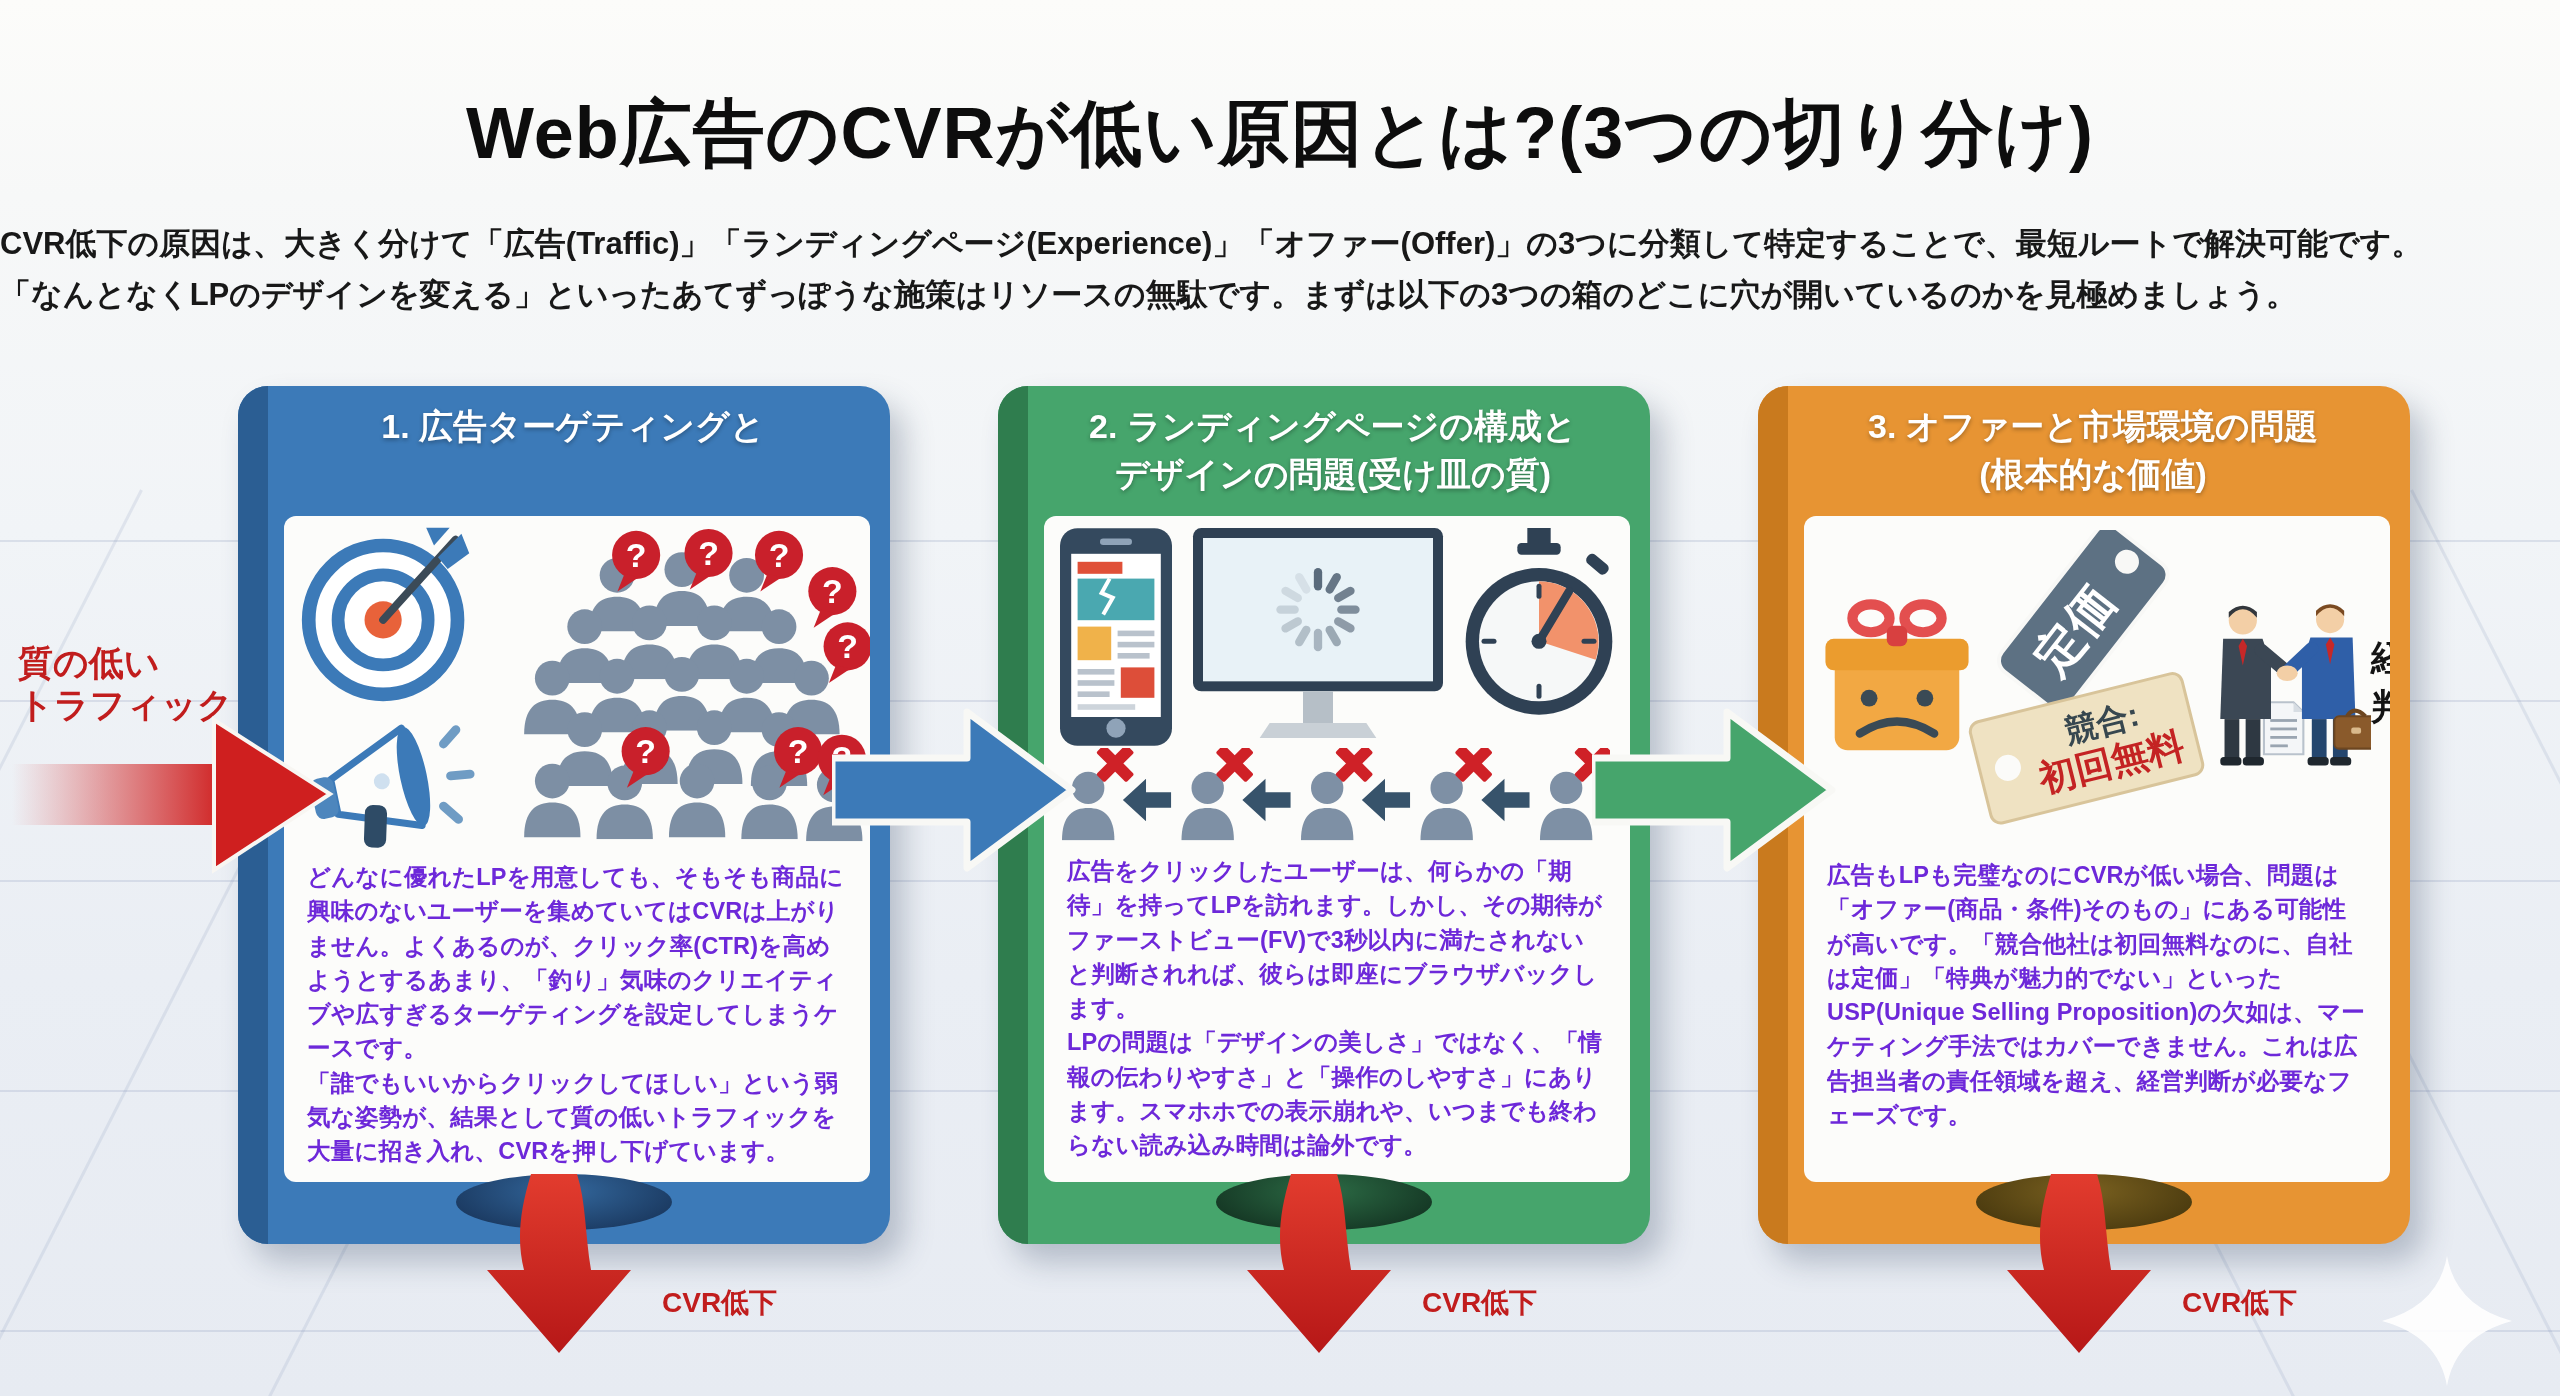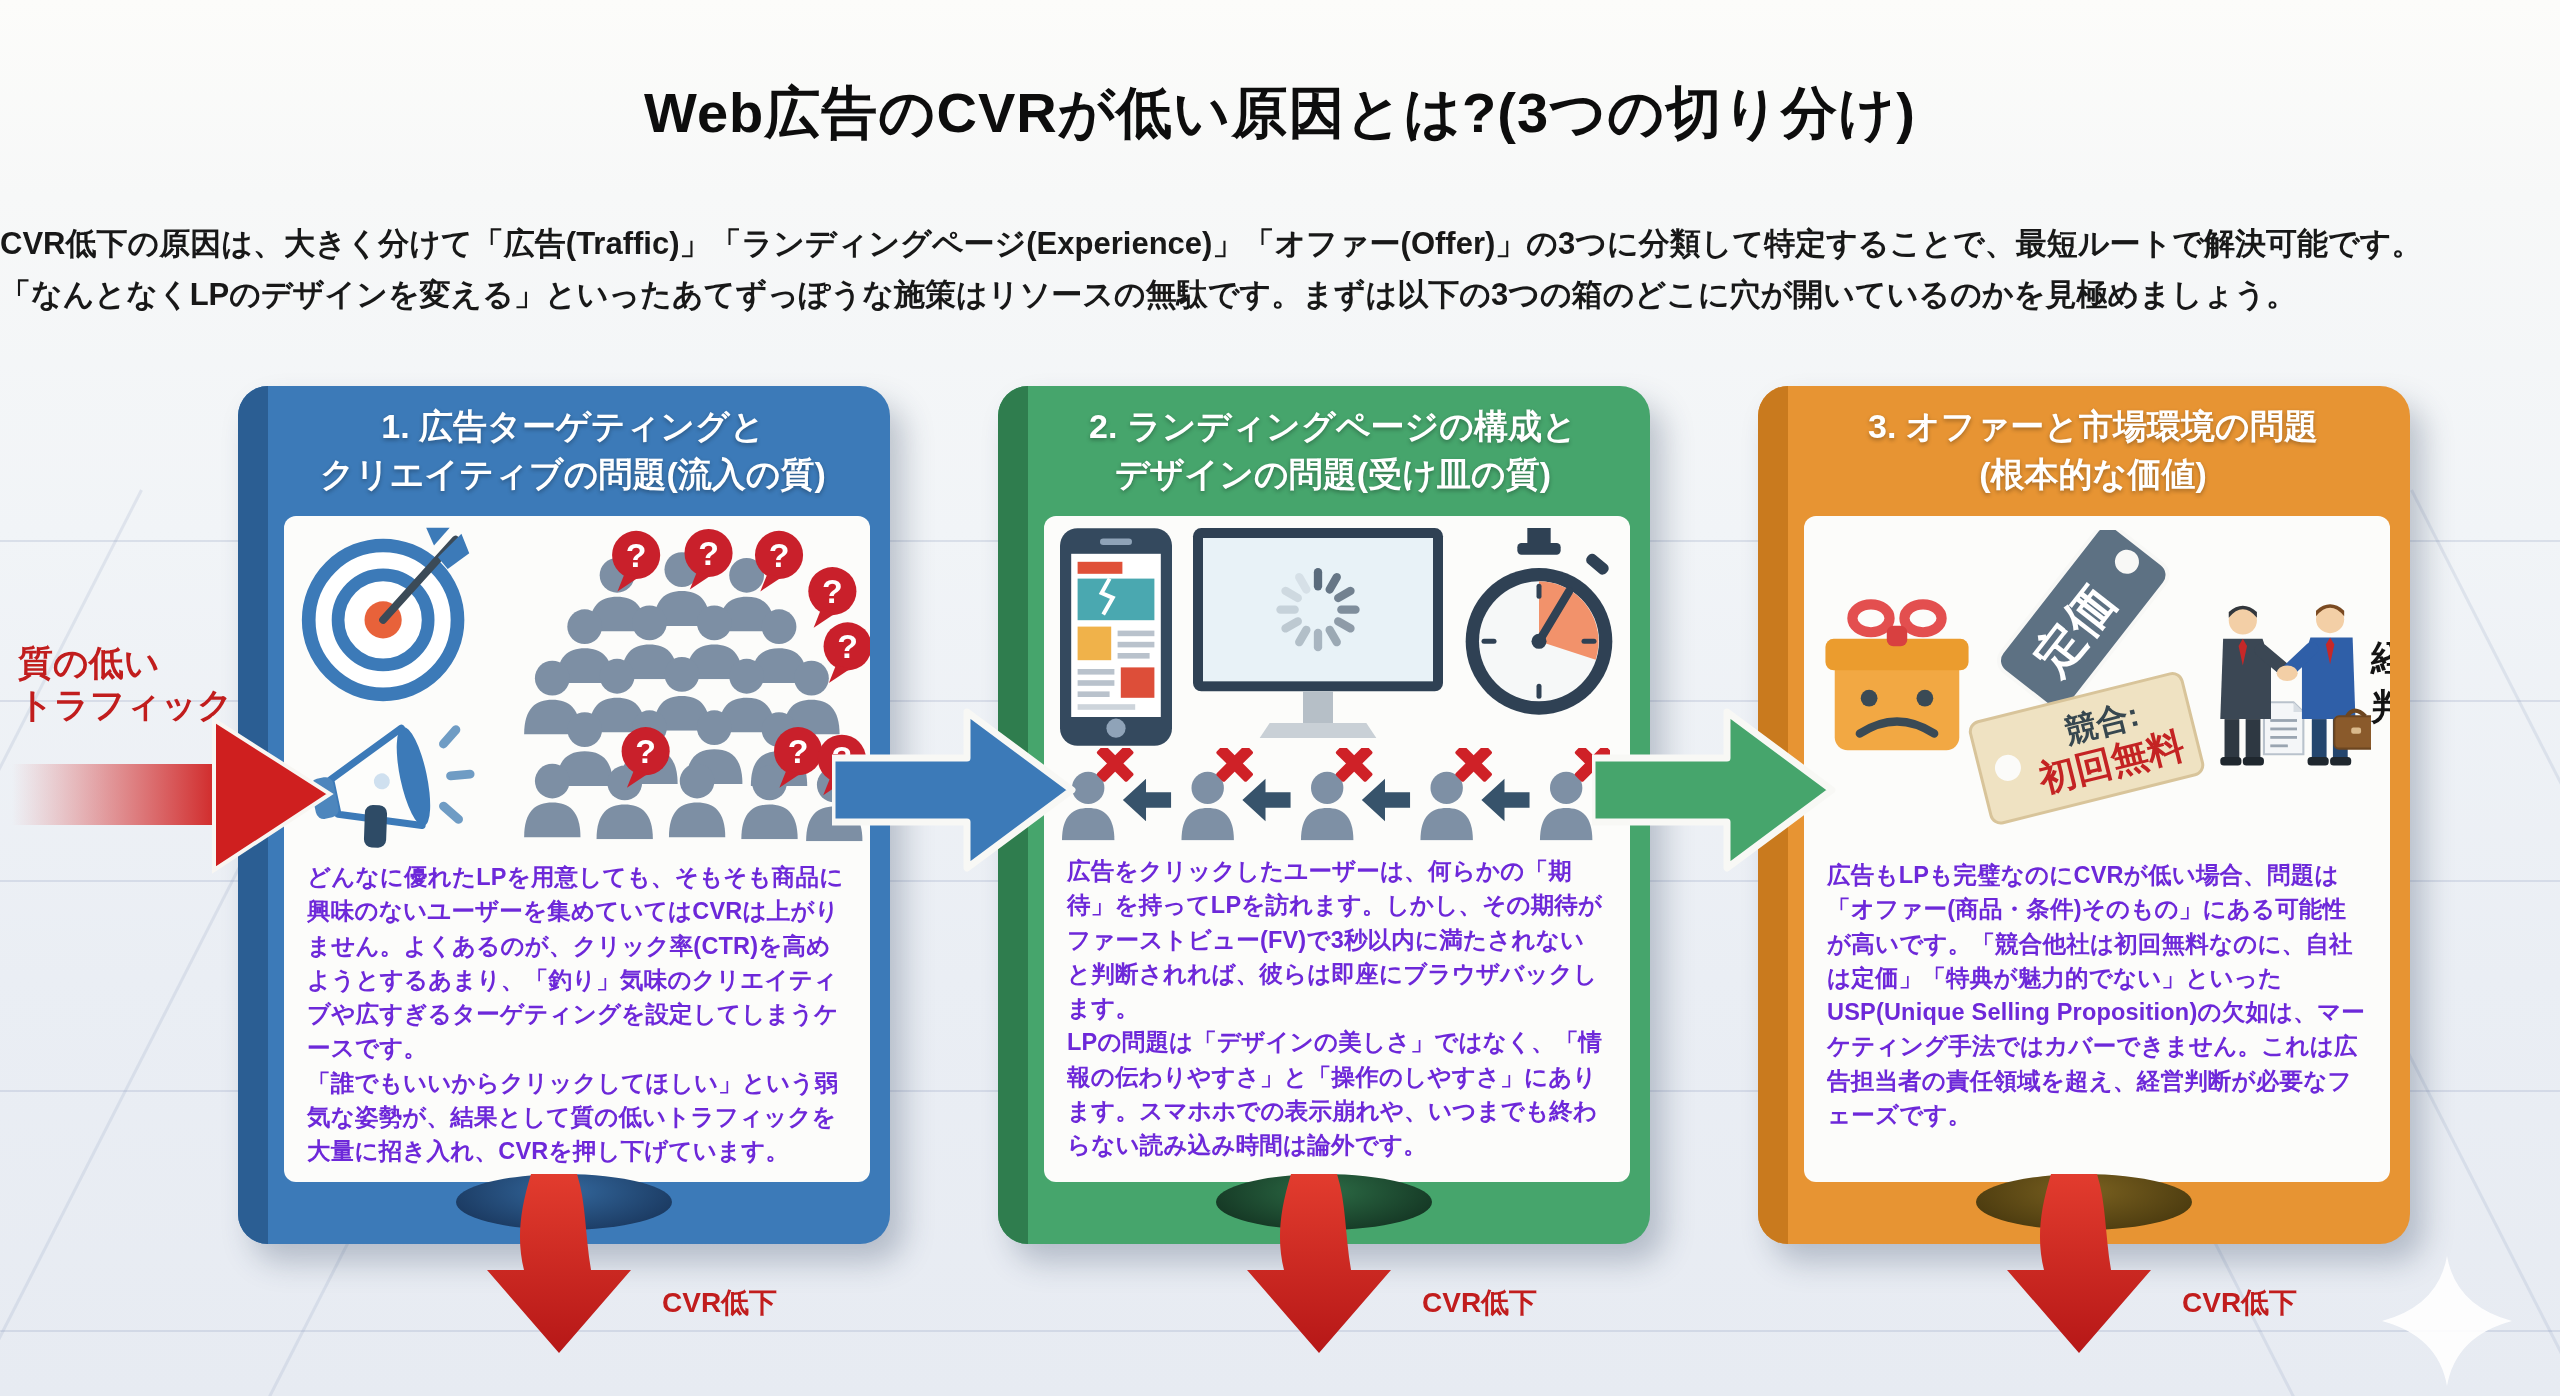--- a/index.html
+++ b/index.html
@@ -4,21 +4,21 @@
 <style>
   html,body{margin:0;padding:0;background:#dfe4ec;}
   .stage{position:relative;width:2560px;height:1396px;overflow:hidden;
     font-family:"Liberation Sans","DejaVu Sans",sans-serif;
     background:linear-gradient(180deg,#fcfcfa 0%,#f7f8f8 14%,#f1f4f7 38%,#eaeef4 70%,#e7ebf2 100%);}
   
   .grid{position:absolute;left:0;top:430px;right:0;bottom:0;overflow:hidden;pointer-events:none;}
   .hline{position:absolute;left:0;right:0;height:2px;background:rgba(125,140,180,.20);}
   .dline{position:absolute;width:3px;height:1500px;background:rgba(125,140,180,.16);transform-origin:top center;}
   
-  .title{position:absolute;top:38px;left:0;width:100%;text-align:center;font-size:56px;font-weight:900;
+  .title{position:absolute;top:38px;left:0;width:100%;text-align:center;font-size:72px;font-weight:900;
     color:#0d0d0d;letter-spacing:1px;}
   .subtitle{position:absolute;top:218px;left:0;width:100%;text-align:left;font-size:31px;font-weight:700;
     color:#181818;line-height:1.65;}
   
   .card{position:absolute;top:386px;width:652px;height:858px;border-radius:30px;z-index:2;
     box-shadow:14px 18px 30px rgba(45,65,95,.28);}
   .card::before{content:"";position:absolute;left:0;top:0;bottom:0;width:30px;border-radius:30px 0 0 30px;}
   .card.c1{left:238px;background:#3c7ab8;}  .card.c1::before{background:#2b5e93;}
   .card.c2{left:998px;background:#46a56c;}  .card.c2::before{background:#2f7d4e;}
   .card.c3{left:1758px;background:#e79433;} .card.c3::before{background:#c97a1e;}
@@ -105,21 +105,20 @@
     <div>トラフィック</div>
   </div>
   <svg class="input-arrow" viewBox="0 0 325 165">
     <rect x="0" y="52" width="214" height="61" fill="url(#gi)"></rect>
     <polygon points="202,8 318,82 202,158" fill="#cf1f1f" stroke="#f8f6f2" stroke-width="4"></polygon>
   </svg>
 
   <div class="card c1">
     <div class="card-title">
       <div>1. 広告ターゲティングと</div>
-      <div>クリエイティブの問題(流入の質)</div>
     </div>
     <div class="panel">
       <div class="illus illus1">
         <div style="width:206px">
           <svg width="192" height="186" viewBox="0 0 190 190">
             <circle cx="90" cy="100" r="76" fill="#ffffff" stroke="#3c7ab8" stroke-width="14"></circle>
             <circle cx="90" cy="100" r="46" fill="none" stroke="#3c7ab8" stroke-width="13"></circle>
             <circle cx="90" cy="100" r="19" fill="#e8623a"></circle>
             <line x1="90" y1="100" x2="164" y2="18" stroke="#3b4a57" stroke-width="8" stroke-linecap="round"></line>
             <path d="M146,36 L170,12 L178,32 L156,48 Z" fill="#3c7ab8"></path>

